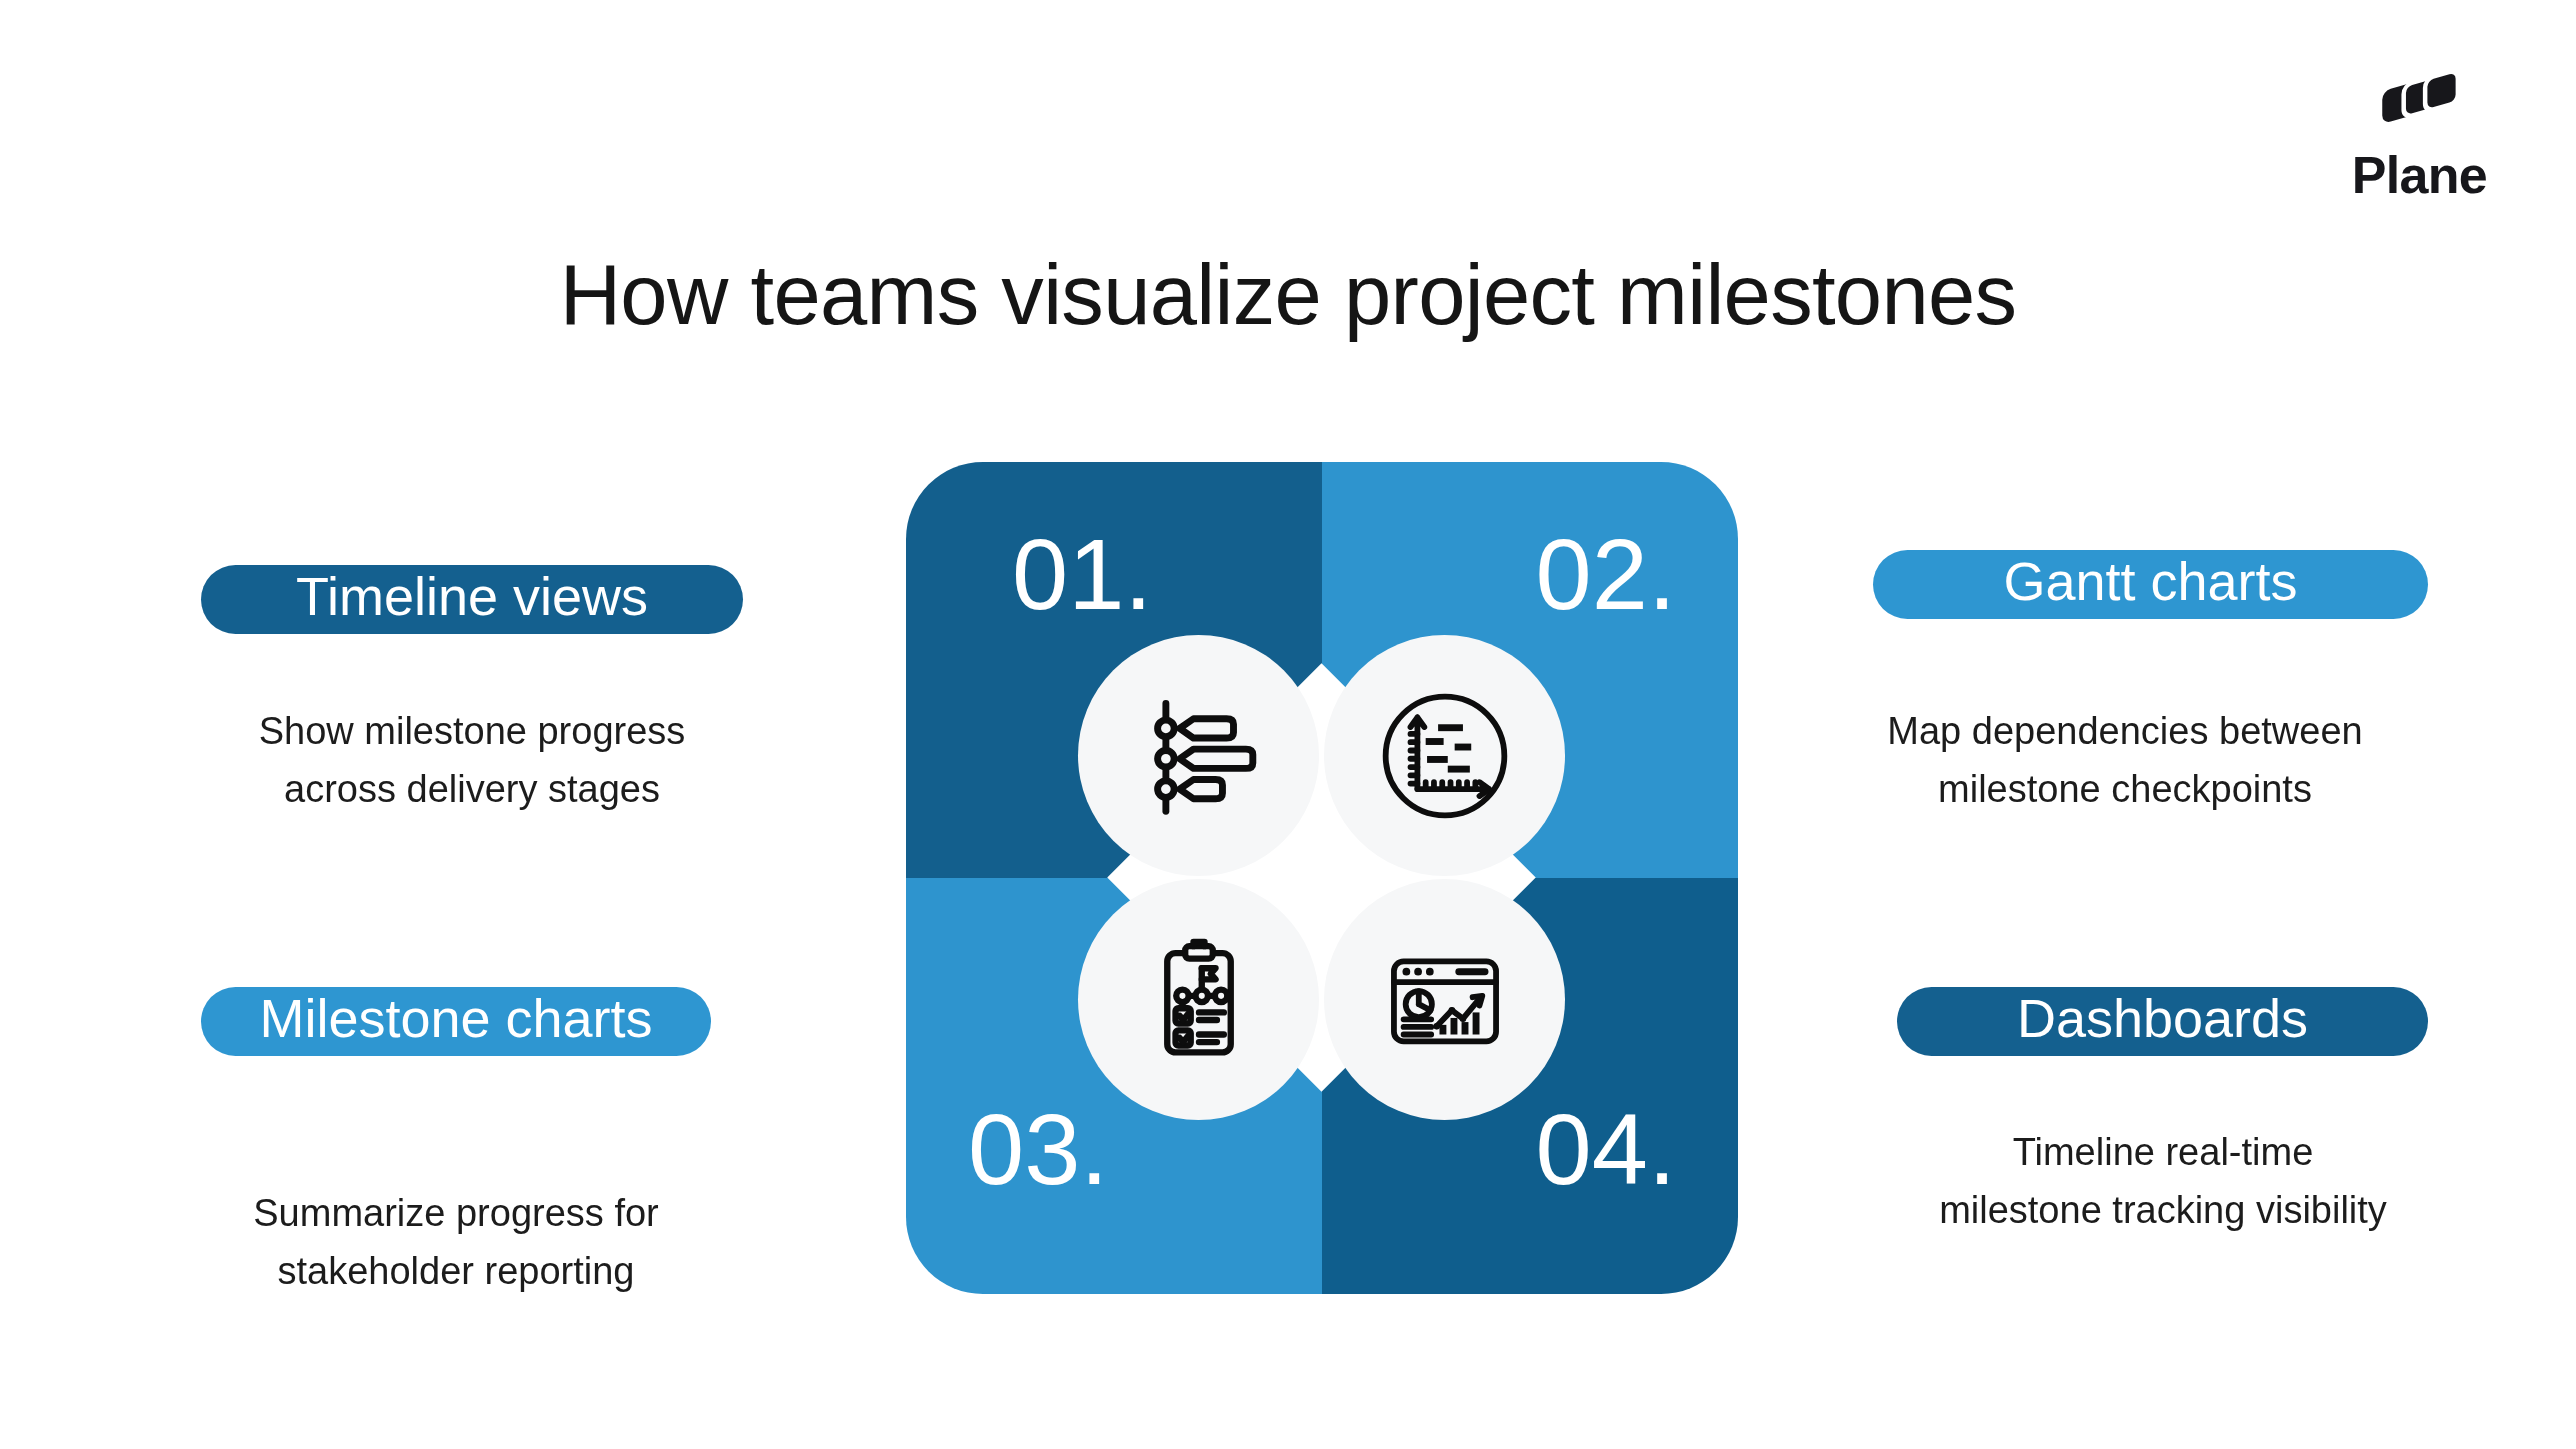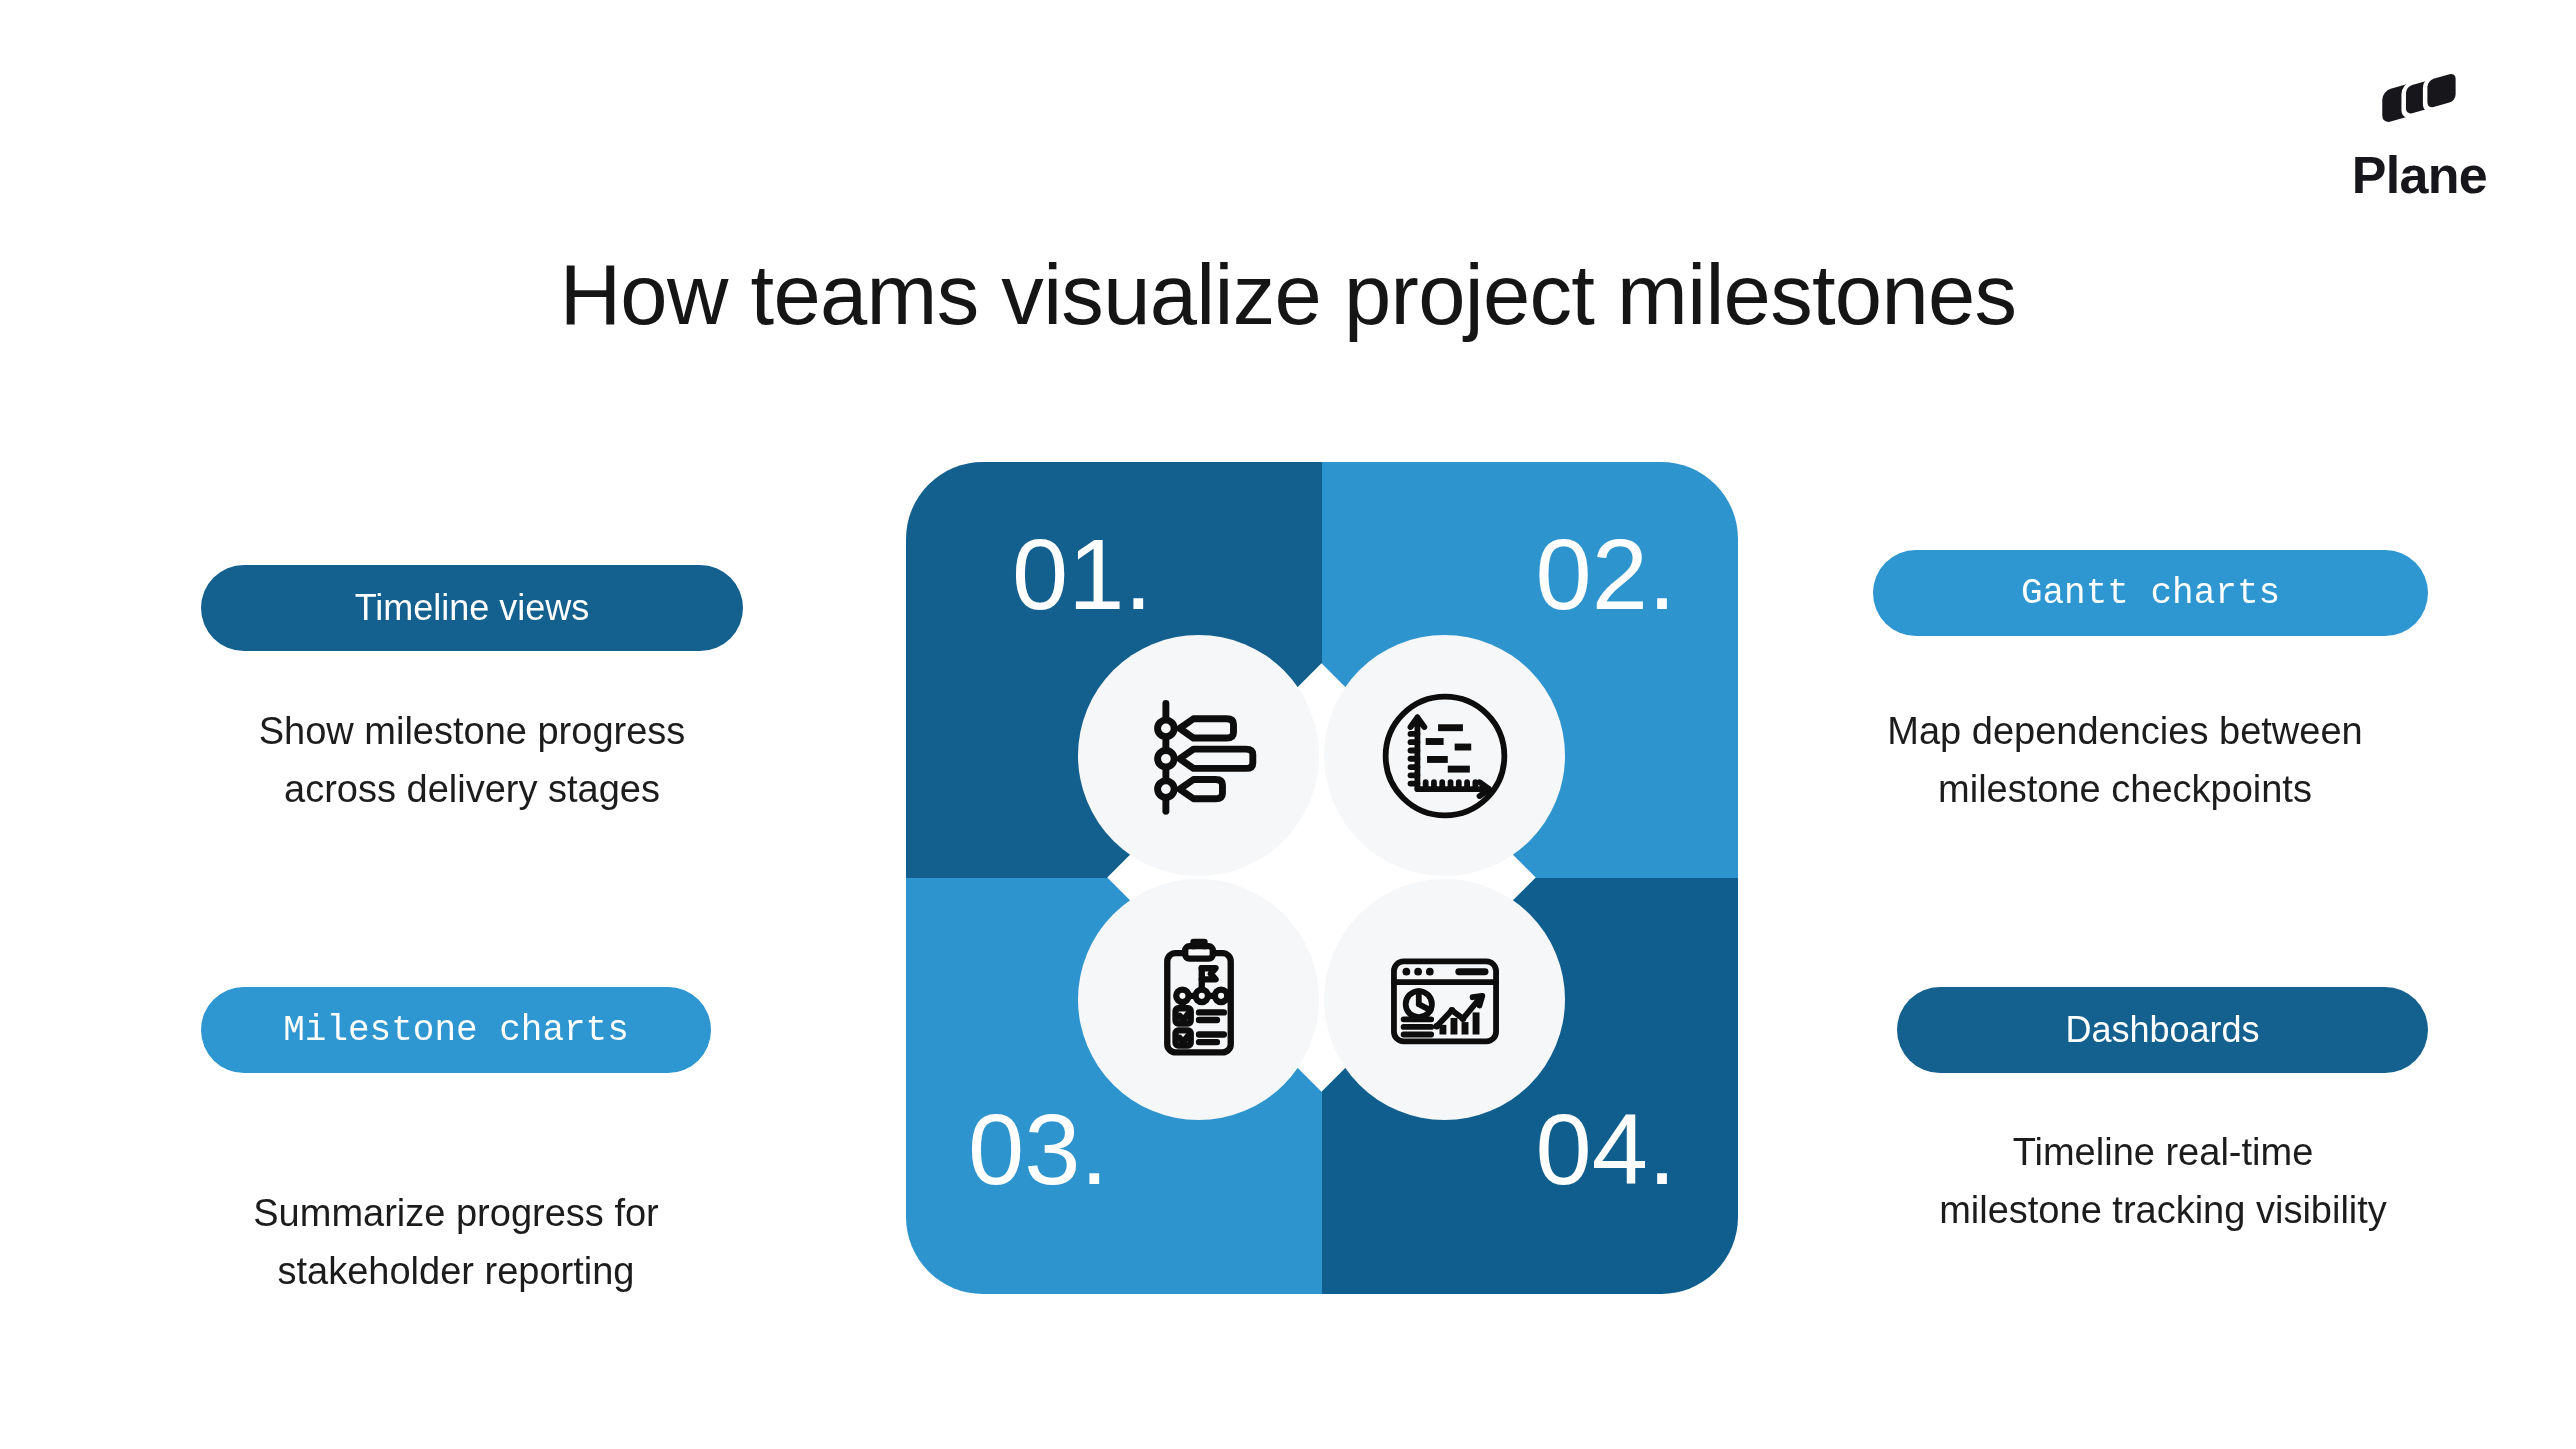--- a/index.html
+++ b/index.html
@@ -107,31 +107,31 @@
     fill: none;
     stroke: #0d0d0d;
     stroke-width: 5;
     stroke-linecap: round;
     stroke-linejoin: round;
   }
 
   
   .pill {
     position: absolute;
-    height: 86px;
+    height: 69px;
     border-radius: 670px;
     display: flex;
-    align-items: center;
+    align-items: flex-start;
     justify-content: center;
     color: #ffffff;
-    font-size: 36px;
+    font-size: 54px;
     font-weight: 500;
   }
   .pill-dark  { background: #14608F; }
-  .pill-light { background: #2E96D1; font-family: Liberation Mono, monospace; }
+  .pill-light { background: #2E96D1; }
 
   .pill.p1 { left: 201px;  top: 565px;  width: 542px; }
   .pill.p2 { left: 1873px; top: 550px;  width: 555px; }
   .pill.p3 { left: 201px;  top: 987px; width: 510px; }
   .pill.p4 { left: 1897px; top: 987px; width: 531px; }
 
   .desc {
     position: absolute;
     margin: 0;
     width: 738px;

